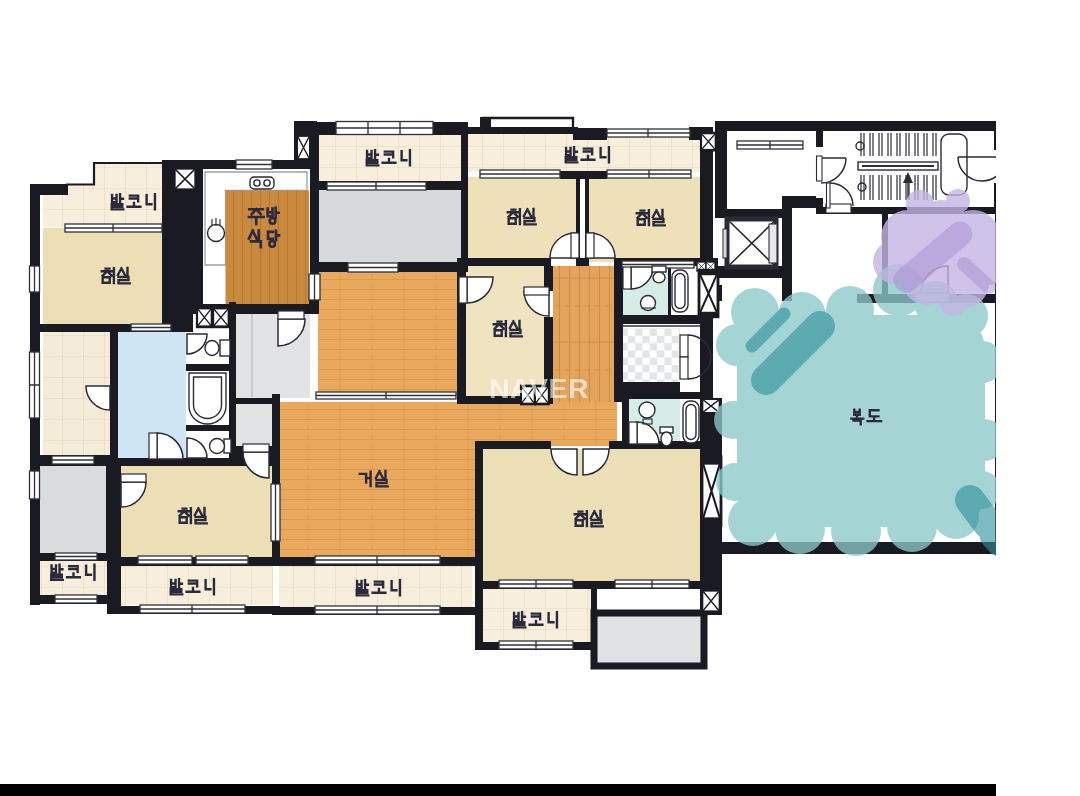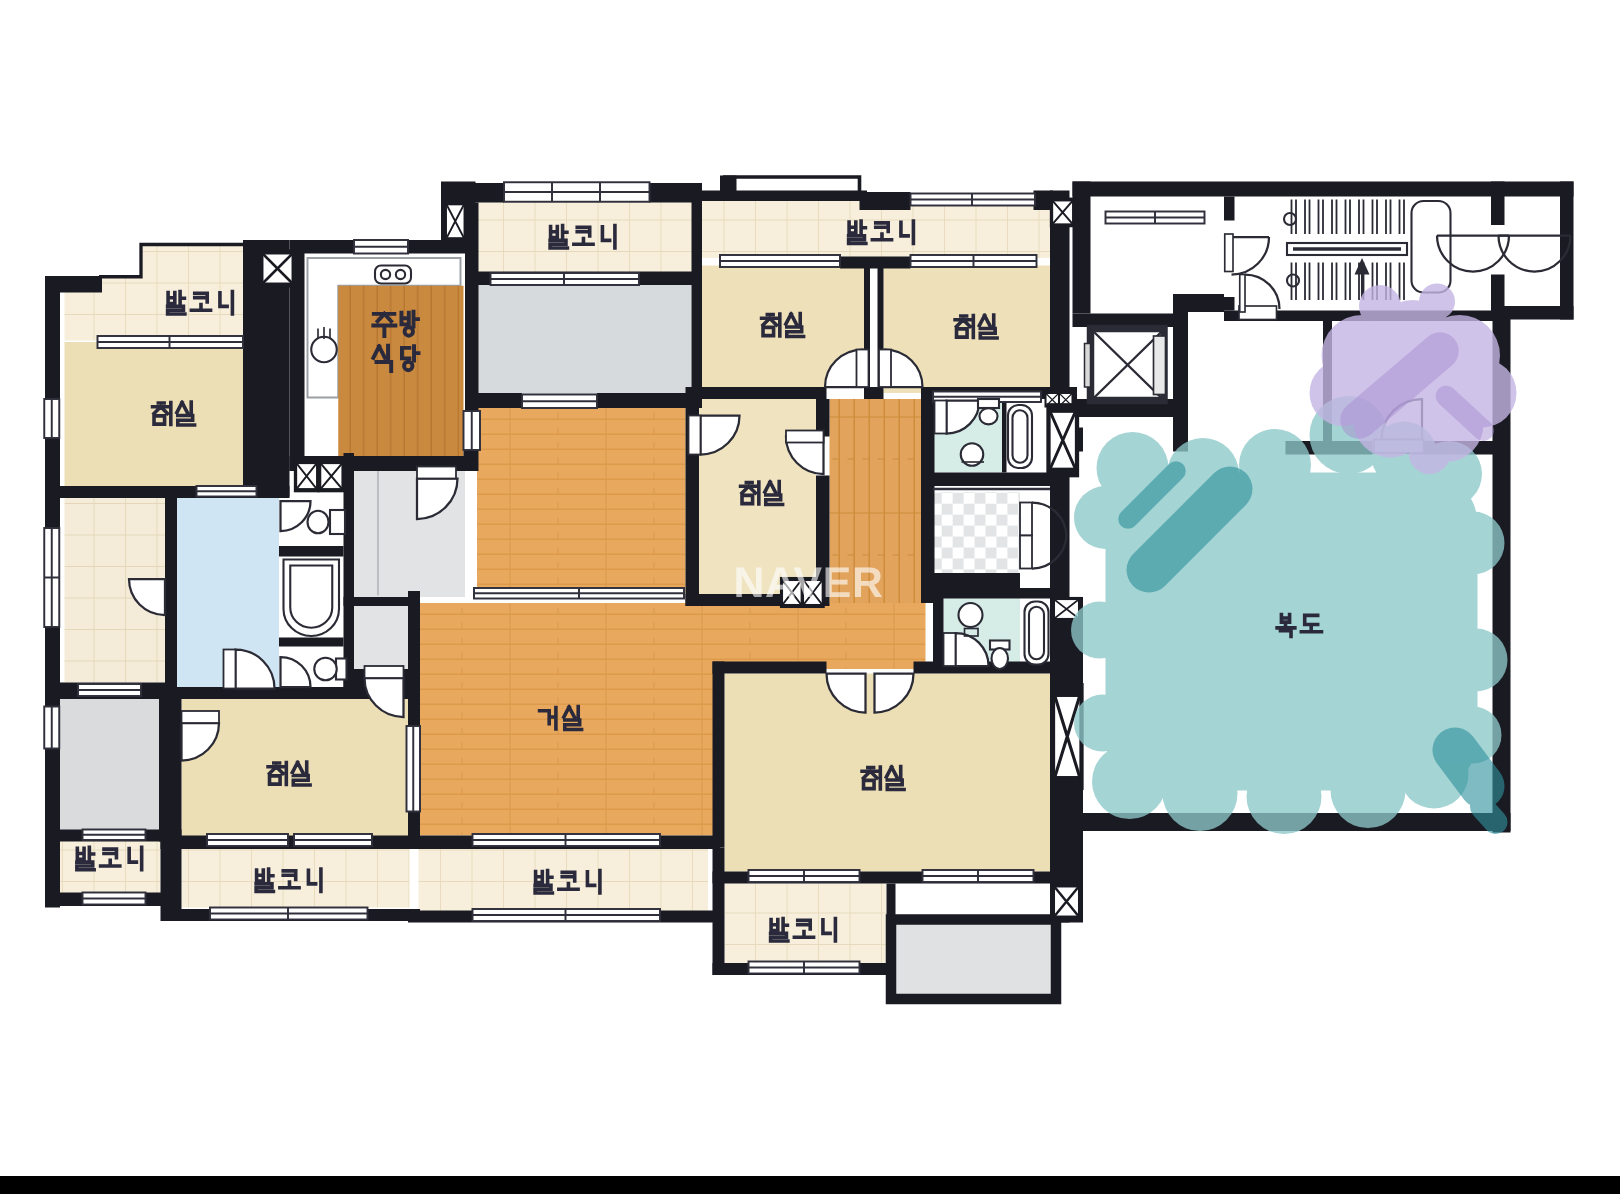--- a/index.html
+++ b/index.html
@@ -1,16 +1,16 @@
 <!DOCTYPE html>
 <html><head>
 <meta charset="utf-8">
 <style>
   html,body{margin:0;padding:0;background:#ffffff;font-family:"Liberation Sans",sans-serif;}
-  #stage{position:relative;width:1080px;height:796px;background:#ffffff;overflow:hidden;}
+  #stage{position:relative;width:996px;height:796px;background:#ffffff;overflow:hidden;}
 </style>
 </head>
 <body>
 <div id="stage">
 <svg width="1080" height="796" viewBox="0 0 1080 796">
 <defs>
 
   <pattern id="tile" width="21" height="21" patternUnits="userSpaceOnUse">
     <rect width="21" height="21" fill="#f7efdc"></rect>
     <path d="M21,0 V21 M0,21 H21" stroke="#e7dabc" stroke-width="1.2" fill="none"></path>

